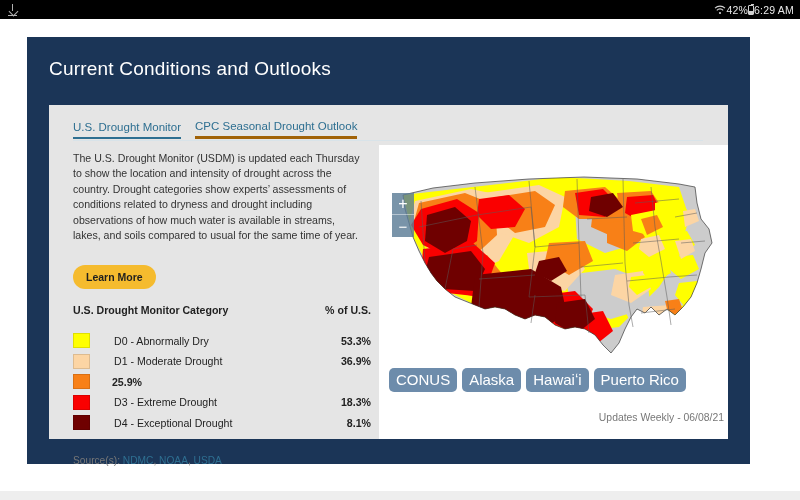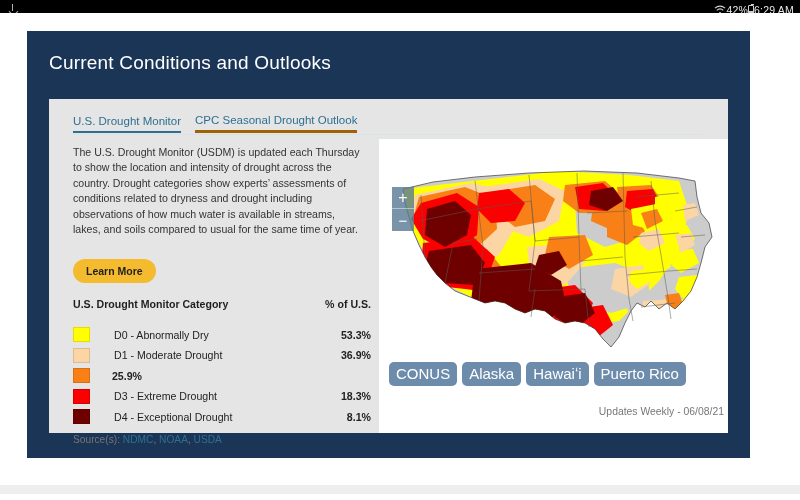--- a/index.html
+++ b/index.html
@@ -32,21 +32,21 @@
   .batt-ico {
     display: inline-block; width: 6px; height: 10px; border: 1px solid #d0d0d0; border-radius: 1px;
     position: relative; background: linear-gradient(to top, #d0d0d0 42%, transparent 42%);
   }
   .batt-ico::before {
     content: ""; position: absolute; top: -2px; left: 1.5px; width: 3px; height: 1.5px; background: #d0d0d0;
   }
 
   
   .page {
-    position: absolute; top: 13px; left: 0; width: 800px; height: 481px; background: #ffffff;
+    position: absolute; top: 19px; left: 0; width: 800px; height: 481px; background: #ffffff;
   }
   .bottom-strip {
     position: absolute; left: 0; bottom: 0; width: 800px; height: 9px; background: #eeeeee;
   }
 
   
   .card {
     position: absolute; left: 27px; top: 18px; width: 723px; height: 427px;
     background: #1b3557;
   }
@@ -102,21 +102,21 @@
     display: flex; justify-content: space-between; align-items: baseline;
     font-size: 10.6px; font-weight: bold; color: #1f1f1f; margin-bottom: 14px;
   }
   .legend-row {
     display: flex; align-items: center; height: 20.5px; font-size: 10.6px; color: #222222;
   }
   .sw { width: 17px; height: 15px; flex: 0 0 17px; border: 1px solid rgba(0,0,0,.12); }
   .legend-label { margin-left: 24px; flex: 1 1 auto; }
   .legend-pct { font-weight: bold; text-align: right; width: 52px; }
   .source {
-    margin-top: 7px; font-size: 10.2px; color: #777777;
+    margin-top: 22px; font-size: 10.2px; color: #777777;
   }
   .source a { color: #2e6f91; text-decoration: none; }
 
   
   .map-wrap {
     position: absolute; left: 330px; top: 40px; width: 349px; height: 294px;
     overflow: hidden; background: #ffffff;
   }
   .map-svg { position: absolute; left: 0; top: 12px; width: 349px; height: 238px; }
 

